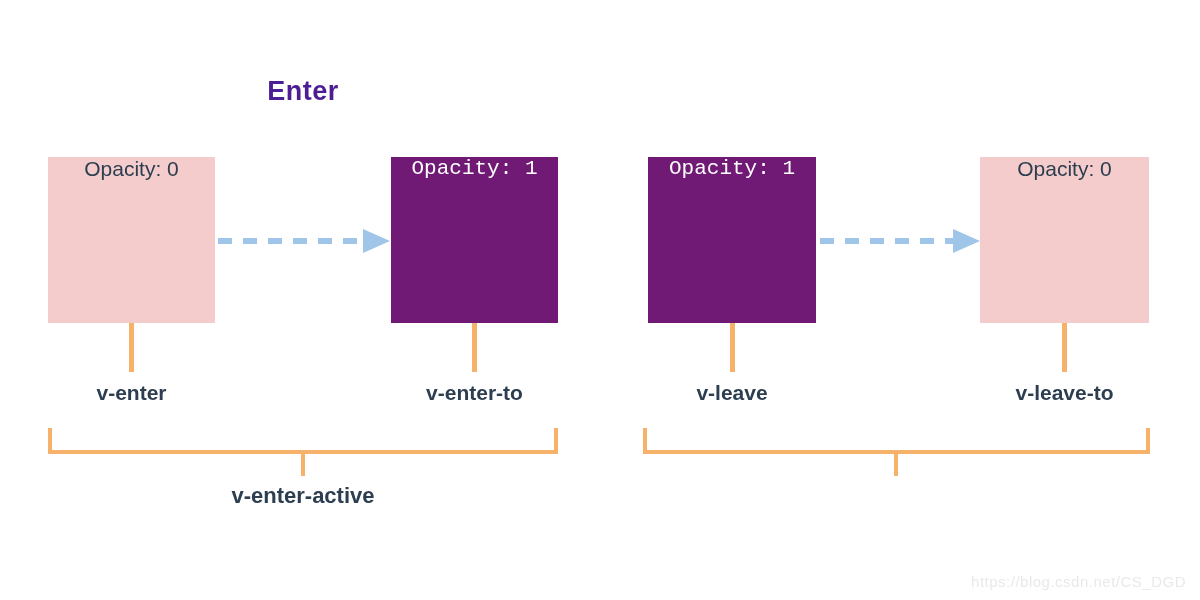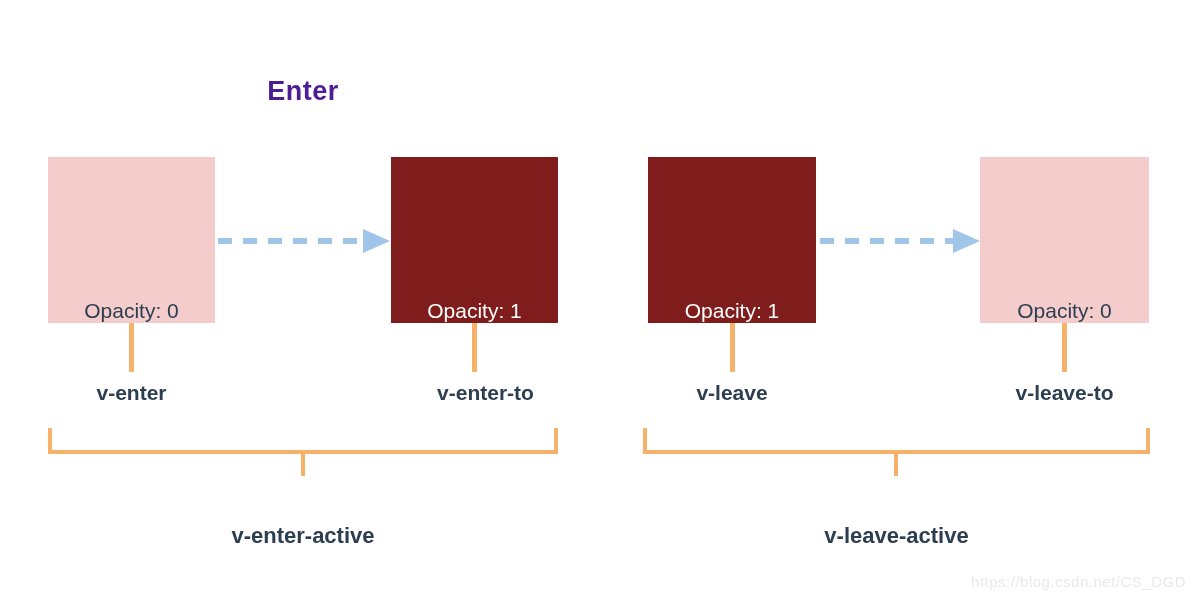--- a/index.html
+++ b/index.html
@@ -22,27 +22,27 @@
     font-weight: 700;
     color: #4c1d95;
     text-align: center;
     letter-spacing: 0.5px;
   }
   .box {
     position: absolute;
     top: 157px;
     height: 166px;
     display: flex;
-    align-items: flex-end;
+    align-items: flex-start;
     justify-content: center;
     font-size: 21px;
     font-weight: 500;
   }
   .box--faded { background: #f4cccc; color: #2c3e50; }
-  .box--solid { background: #7f1d1d; color: #ffffff; }
+  .box--solid { background: #701a75; color: #ffffff; font-family: Liberation Mono, monospace; }
   .arrow {
     position: absolute;
     top: 226px;
     display: block;
   }
   .connector {
     position: absolute;
     top: 323px;
     width: 5px;
     height: 49px;
@@ -71,21 +71,20 @@
     height: 22px;
     background: #f6b26b;
   }
   .active-label {
     position: absolute;
     top: 483px;
     font-size: 22px;
     font-weight: 700;
     color: #2c3e50;
     text-align: center;
-    margin-top: 40px;
   }
   .watermark {
     position: absolute;
     right: 14px;
     bottom: 10px;
     font-size: 15px;
     color: #e9e9e9;
     letter-spacing: 0.5px;
   }
 </style>
@@ -107,21 +106,21 @@
 
   <div class="box box--solid" style="left:391px; width:167px;">
     <span>Opacity: 1</span>
   </div>
 
   <div class="connector" style="left:129px;"></div>
   <div class="connector" style="left:472px;"></div>
 
   <div class="state-label" style="left:48px; width:167px;text-align:center;">v-enter</div>
 
-  <div class="state-label" style="left:402px; width:167px;">v-enter-to</div>
+  <div class="state-label" style="left:391px; width:167px;">v-enter-to</div>
 
   <div class="bracket" style="left:48px; width:510px;"></div>
   <div class="bracket-stem" style="left:301px;"></div>
 
   <div class="active-label" style="left:48px; width:510px;">v-enter-active</div>
 
 
   <div class="box box--solid" style="left:648px; width:168px;">
     <span>Opacity: 1</span>
   </div>
@@ -138,17 +137,16 @@
   <div class="connector" style="left:730px;"></div>
   <div class="connector" style="left:1062px;"></div>
 
   <div class="state-label" style="left:648px; width:168px;">v-leave</div>
 
   <div class="state-label" style="left:980px; width:169px;">v-leave-to</div>
 
   <div class="bracket" style="left:643px; width:507px;"></div>
   <div class="bracket-stem" style="left:894px;"></div>
 
-  <div class="active-label" style="left:643px; width:507px;">v-leave-active</div>
 
   <div class="watermark">https://blog.csdn.net/CS_DGD</div>
 
 </div>
 
 </body></html>

